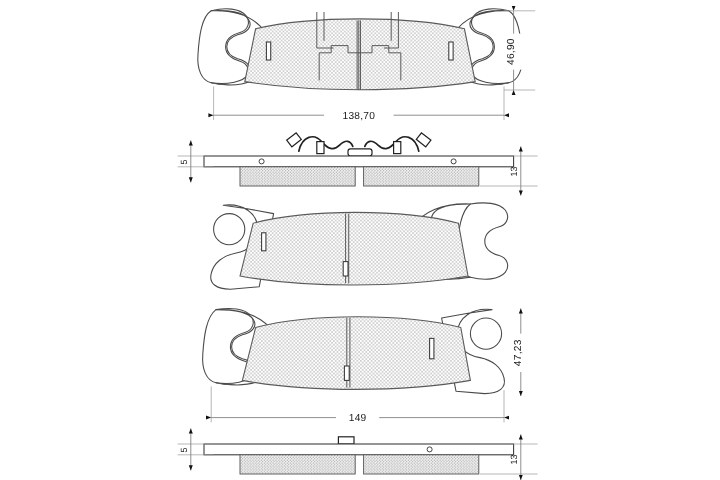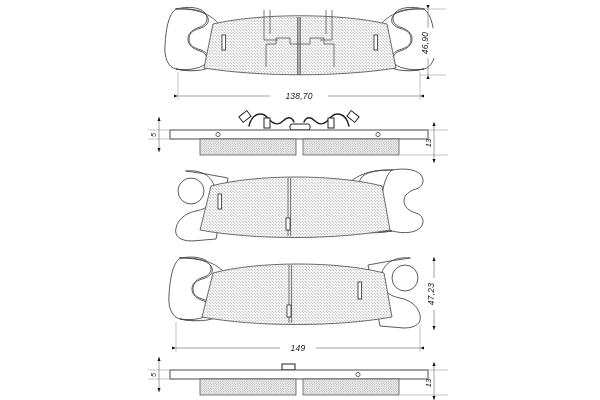--- a/index.html
+++ b/index.html
@@ -11,21 +11,20 @@
     width: 600px;
     height: 400px;
     font-family: "Liberation Sans", sans-serif;
     overflow: hidden;
   }
   #drawing-root {
     position: relative;
     width: 480px;
     height: 400px;
     background: #ffffff;
-    font-style: italic;
   }
   svg.drawing-canvas {
     display: block;
     width: 600px;
     height: 400px;
   }
   .dim-text {
     font-family: "Liberation Sans", sans-serif;
     font-size: 8.5px;
     fill: #1a1a1a;

